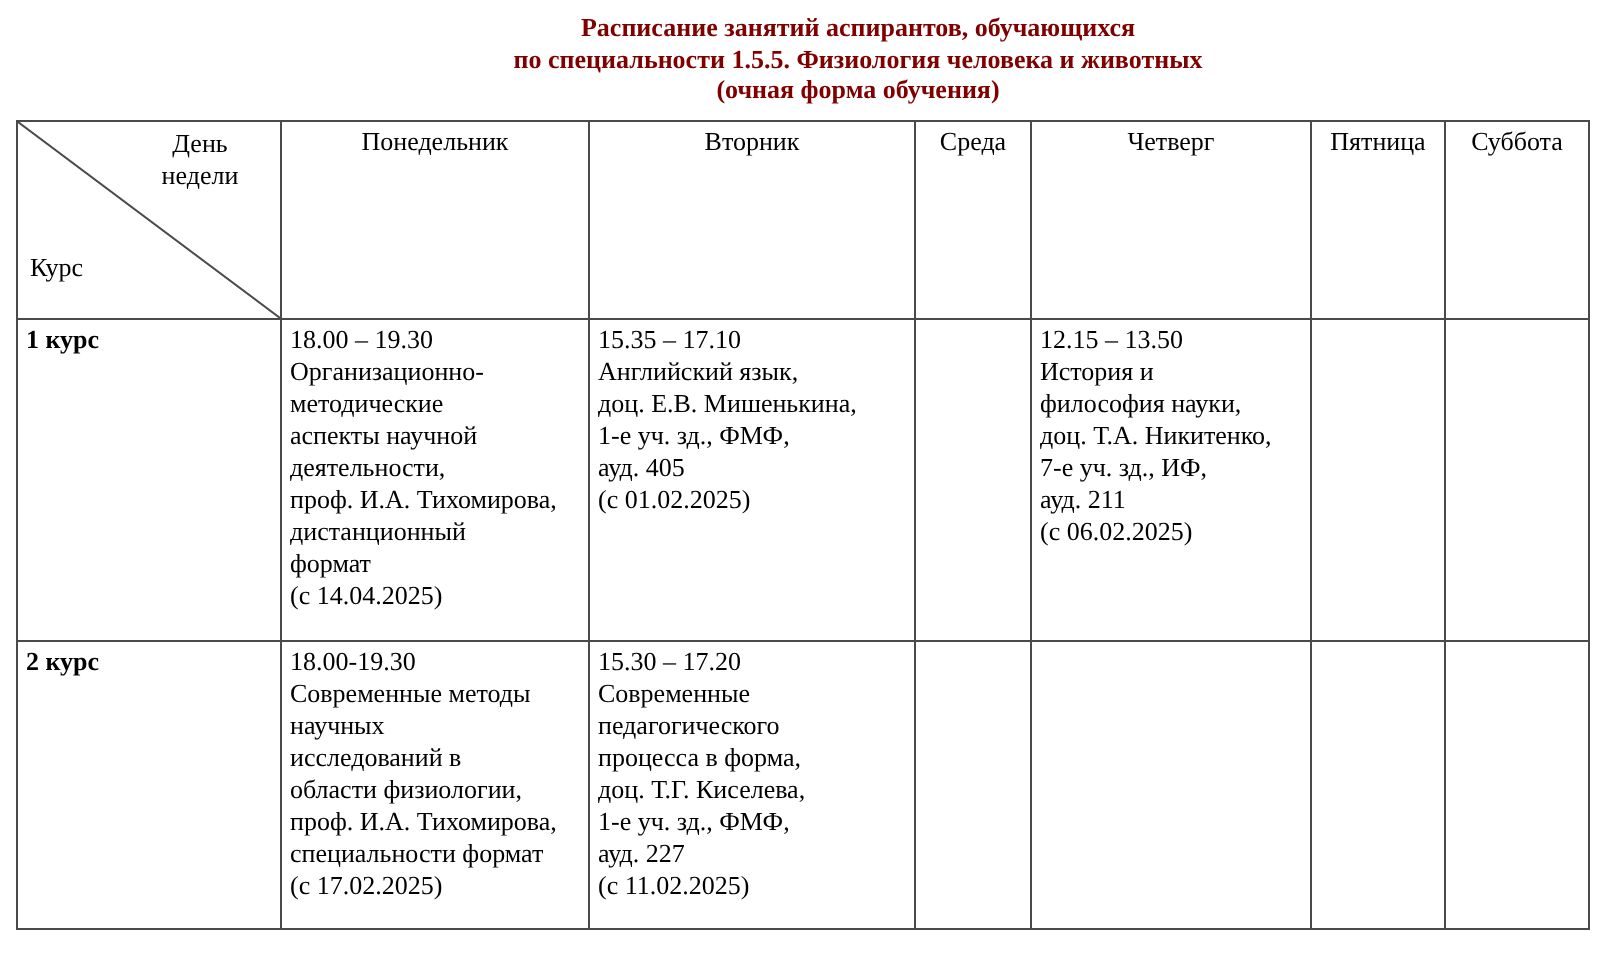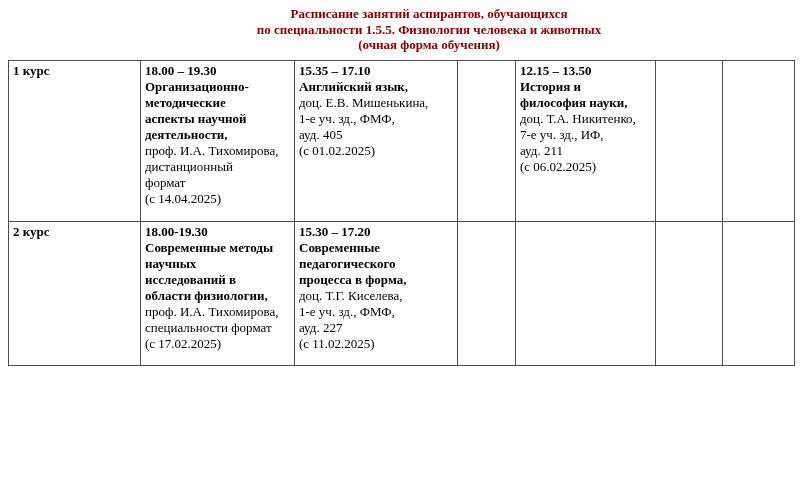--- a/index.html
+++ b/index.html
@@ -31,21 +31,21 @@
   td.corner{position:relative;padding:0;}
   .corner-svg{position:absolute;left:0;top:0;width:100%;height:100%;display:block;}
   .corner-day{
     position:absolute;top:3px;right:9px;width:62px;
     text-align:center;
   }
   .corner-course{
     position:absolute;left:6px;top:65px;
   }
   .line{white-space:nowrap;}
-  .line.b{font-weight:bold;}
+  .line.b{font-weight:normal;}
 </style>
 </head>
 <body>
 
 <div class="title-block">
   <div>Расписание занятий аспирантов, обучающихся</div>
   <div>по специальности 1.5.5. Физиология человека и животных</div>
   <div>(очная форма обучения)</div>
 </div>
 
@@ -53,20 +53,35 @@
   <colgroup>
     <col style="width:132px">
       <col style="width:154px">
       <col style="width:163px">
     <col style="width:58px">
       <col style="width:140px">
       <col style="width:67px">
       <col style="width:72px">
   </colgroup>
   <tbody>
+      <tr style="height:99px">
+    <td class="corner">
+      <svg class="corner-svg" viewBox="0 0 100 100" preserveAspectRatio="none">
+        <line x1="0" y1="0" x2="100" y2="100" stroke="#4a4a4a" stroke-width="1" vector-effect="non-scaling-stroke"></line>
+      </svg>
+      <div class="corner-day">День недели</div>
+      <div class="corner-course">Курс</div>
+    </td>
+    <td class="day-head">Понедельник</td>
+    <td class="day-head">Вторник</td>
+    <td class="day-head">Среда</td>
+    <td class="day-head">Четверг</td>
+    <td class="day-head">Пятница</td>
+    <td class="day-head sat-head">Суббота</td>
+  </tr>
   <tr style="height:161px">
     <td class="course-label">1 курс</td>
     <td>
           <div class="line b">18.00 – 19.30</div>
           <div class="line b">Организационно-</div>
           <div class="line b">методические</div>
           <div class="line b">аспекты научной</div>
           <div class="line b">деятельности,</div>
           <div class="line">проф. И.А. Тихомирова,</div>
           <div class="line">дистанционный</div>

